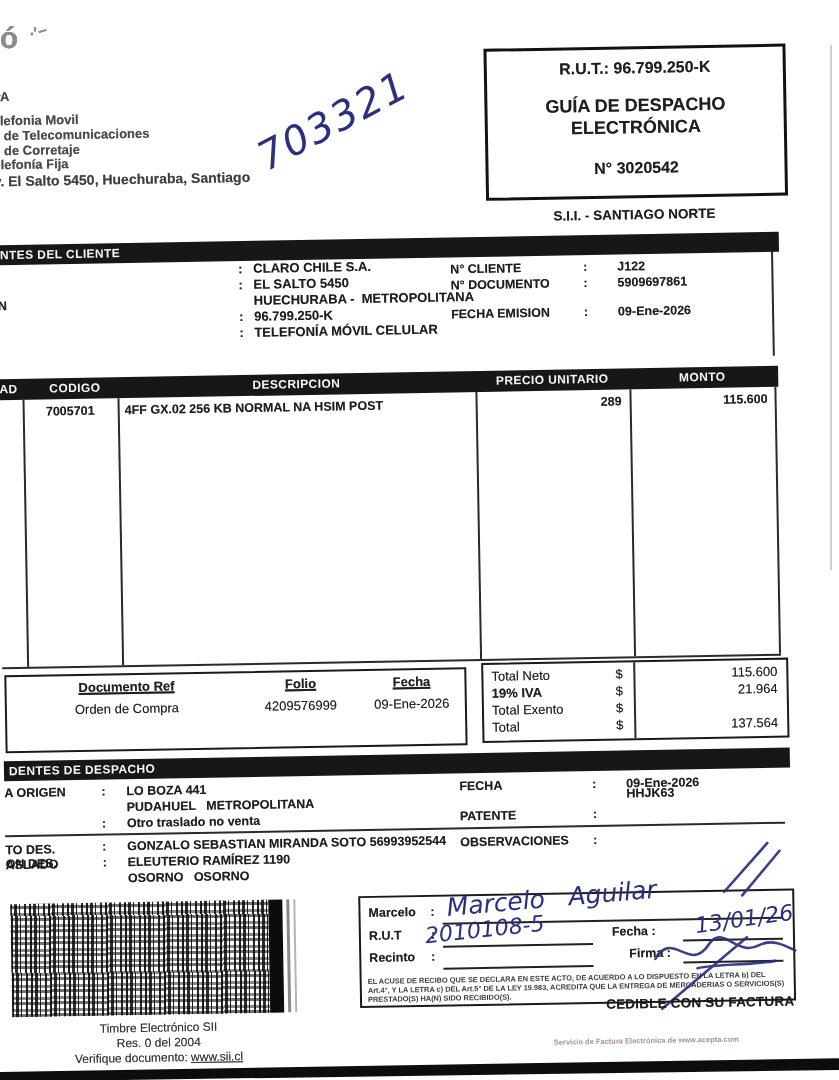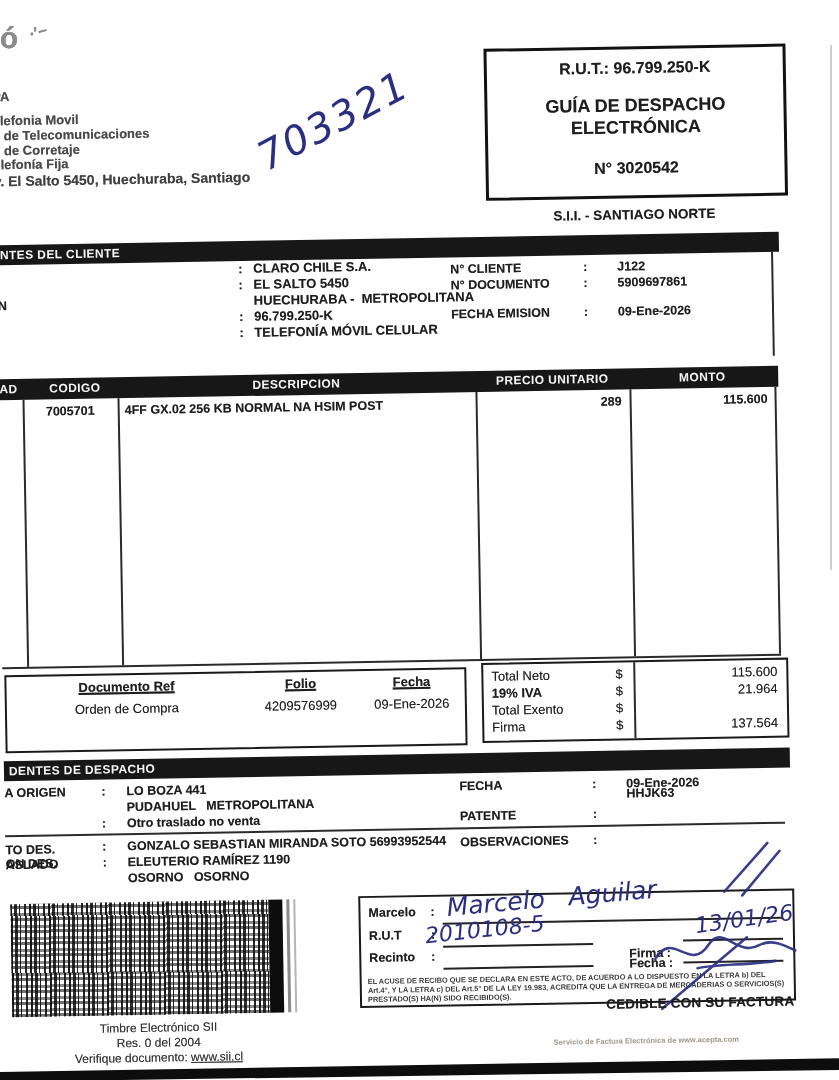--- a/index.html
+++ b/index.html
@@ -117,21 +117,21 @@
       <div class="abs vline" style="left:150px;top:0;height:76px;"></div>
       <span class="abs f13" style="left:8px;top:4px;">Total Neto</span>
       <span class="abs f13" style="left:132px;top:4px;">$</span>
       <span class="abs f13 cellR" style="left:156px;top:4px;width:138px;">115.600</span>
       <span class="abs f13" style="left:8px;top:21px;font-weight:bold;">19% IVA</span>
       <span class="abs f13" style="left:132px;top:21px;">$</span>
       <span class="abs f13 cellR" style="left:156px;top:21px;width:138px;">21.964</span>
       <span class="abs f13" style="left:8px;top:38px;">Total Exento</span>
       <span class="abs f13" style="left:132px;top:38px;">$</span>
       <span class="abs f13 cellR" style="left:156px;top:38px;width:138px;"></span>
-      <span class="abs f13" style="left:8px;top:55px;">Firma</span>
+      <span class="abs f13" style="left:8px;top:55px;">Total</span>
       <span class="abs f13" style="left:132px;top:55px;">$</span>
       <span class="abs f13 cellR" style="left:156px;top:55px;width:138px;">137.564</span>
     </div>
 
     <div class="abs bar" style="left:0;top:754px;width:781px;height:20px;">DENTES DE DESPACHO</div>
 
     <div class="abs b f12" style="left:0px;top:779px;">A ORIGEN</div>
     <div class="abs b f12" style="left:97px;top:779px;">:</div>
     <div class="abs b f12 pre" style="left:122px;top:779px;">LO BOZA 441</div>
     <div class="abs b f12 pre" style="left:122px;top:795px;">PUDAHUEL   METROPOLITANA</div>
@@ -171,21 +171,21 @@
     </div>
 
     <div class="abs boxed" style="left:352px;top:895px;width:432px;height:108px;background:#fff;">
       <span class="abs b f12" style="left:8px;top:8px;">Marcelo</span>
       <span class="abs b f12" style="left:70px;top:8px;">:</span>
       <div class="abs" style="left:82px;right:10px;top:26px;height:1.5px;background:#222;"></div>
 
       <span class="abs b f12" style="left:8px;top:31px;">R.U.T</span>
       <span class="abs b f12" style="left:70px;top:31px;">:</span>
       <div class="abs" style="left:82px;width:150px;top:49px;height:1.5px;background:#222;"></div>
-      <span class="abs b f12" style="left:268px;top:31px;margin-top:32px;">Fecha :</span>
+      <span class="abs b f12" style="left:251px;top:31px;">Fecha :</span>
       <div class="abs" style="left:322px;right:10px;top:47px;height:1.5px;background:#222;"></div>
 
       <span class="abs b f12" style="left:8px;top:53px;">Recinto</span>
       <span class="abs b f12" style="left:70px;top:53px;">:</span>
       <div class="abs" style="left:82px;width:150px;top:71px;height:1.5px;background:#222;"></div>
       <span class="abs b f12" style="left:268px;top:53px;">Firma :</span>
       <div class="abs" style="left:322px;right:10px;top:69px;height:1.5px;background:#222;"></div>
 
       <div class="abs legal" style="left:6px;right:8px;top:79px;">EL ACUSE DE RECIBO QUE SE DECLARA EN ESTE ACTO, DE ACUERDO A LO DISPUESTO EN LA LETRA b) DEL Art.4°, Y LA LETRA c) DEL Art.5° DE LA LEY 19.983, ACREDITA QUE LA ENTREGA DE MERCADERIAS O SERVICIOS(S) PRESTADO(S) HA(N) SIDO RECIBIDO(S).</div>
     </div>

